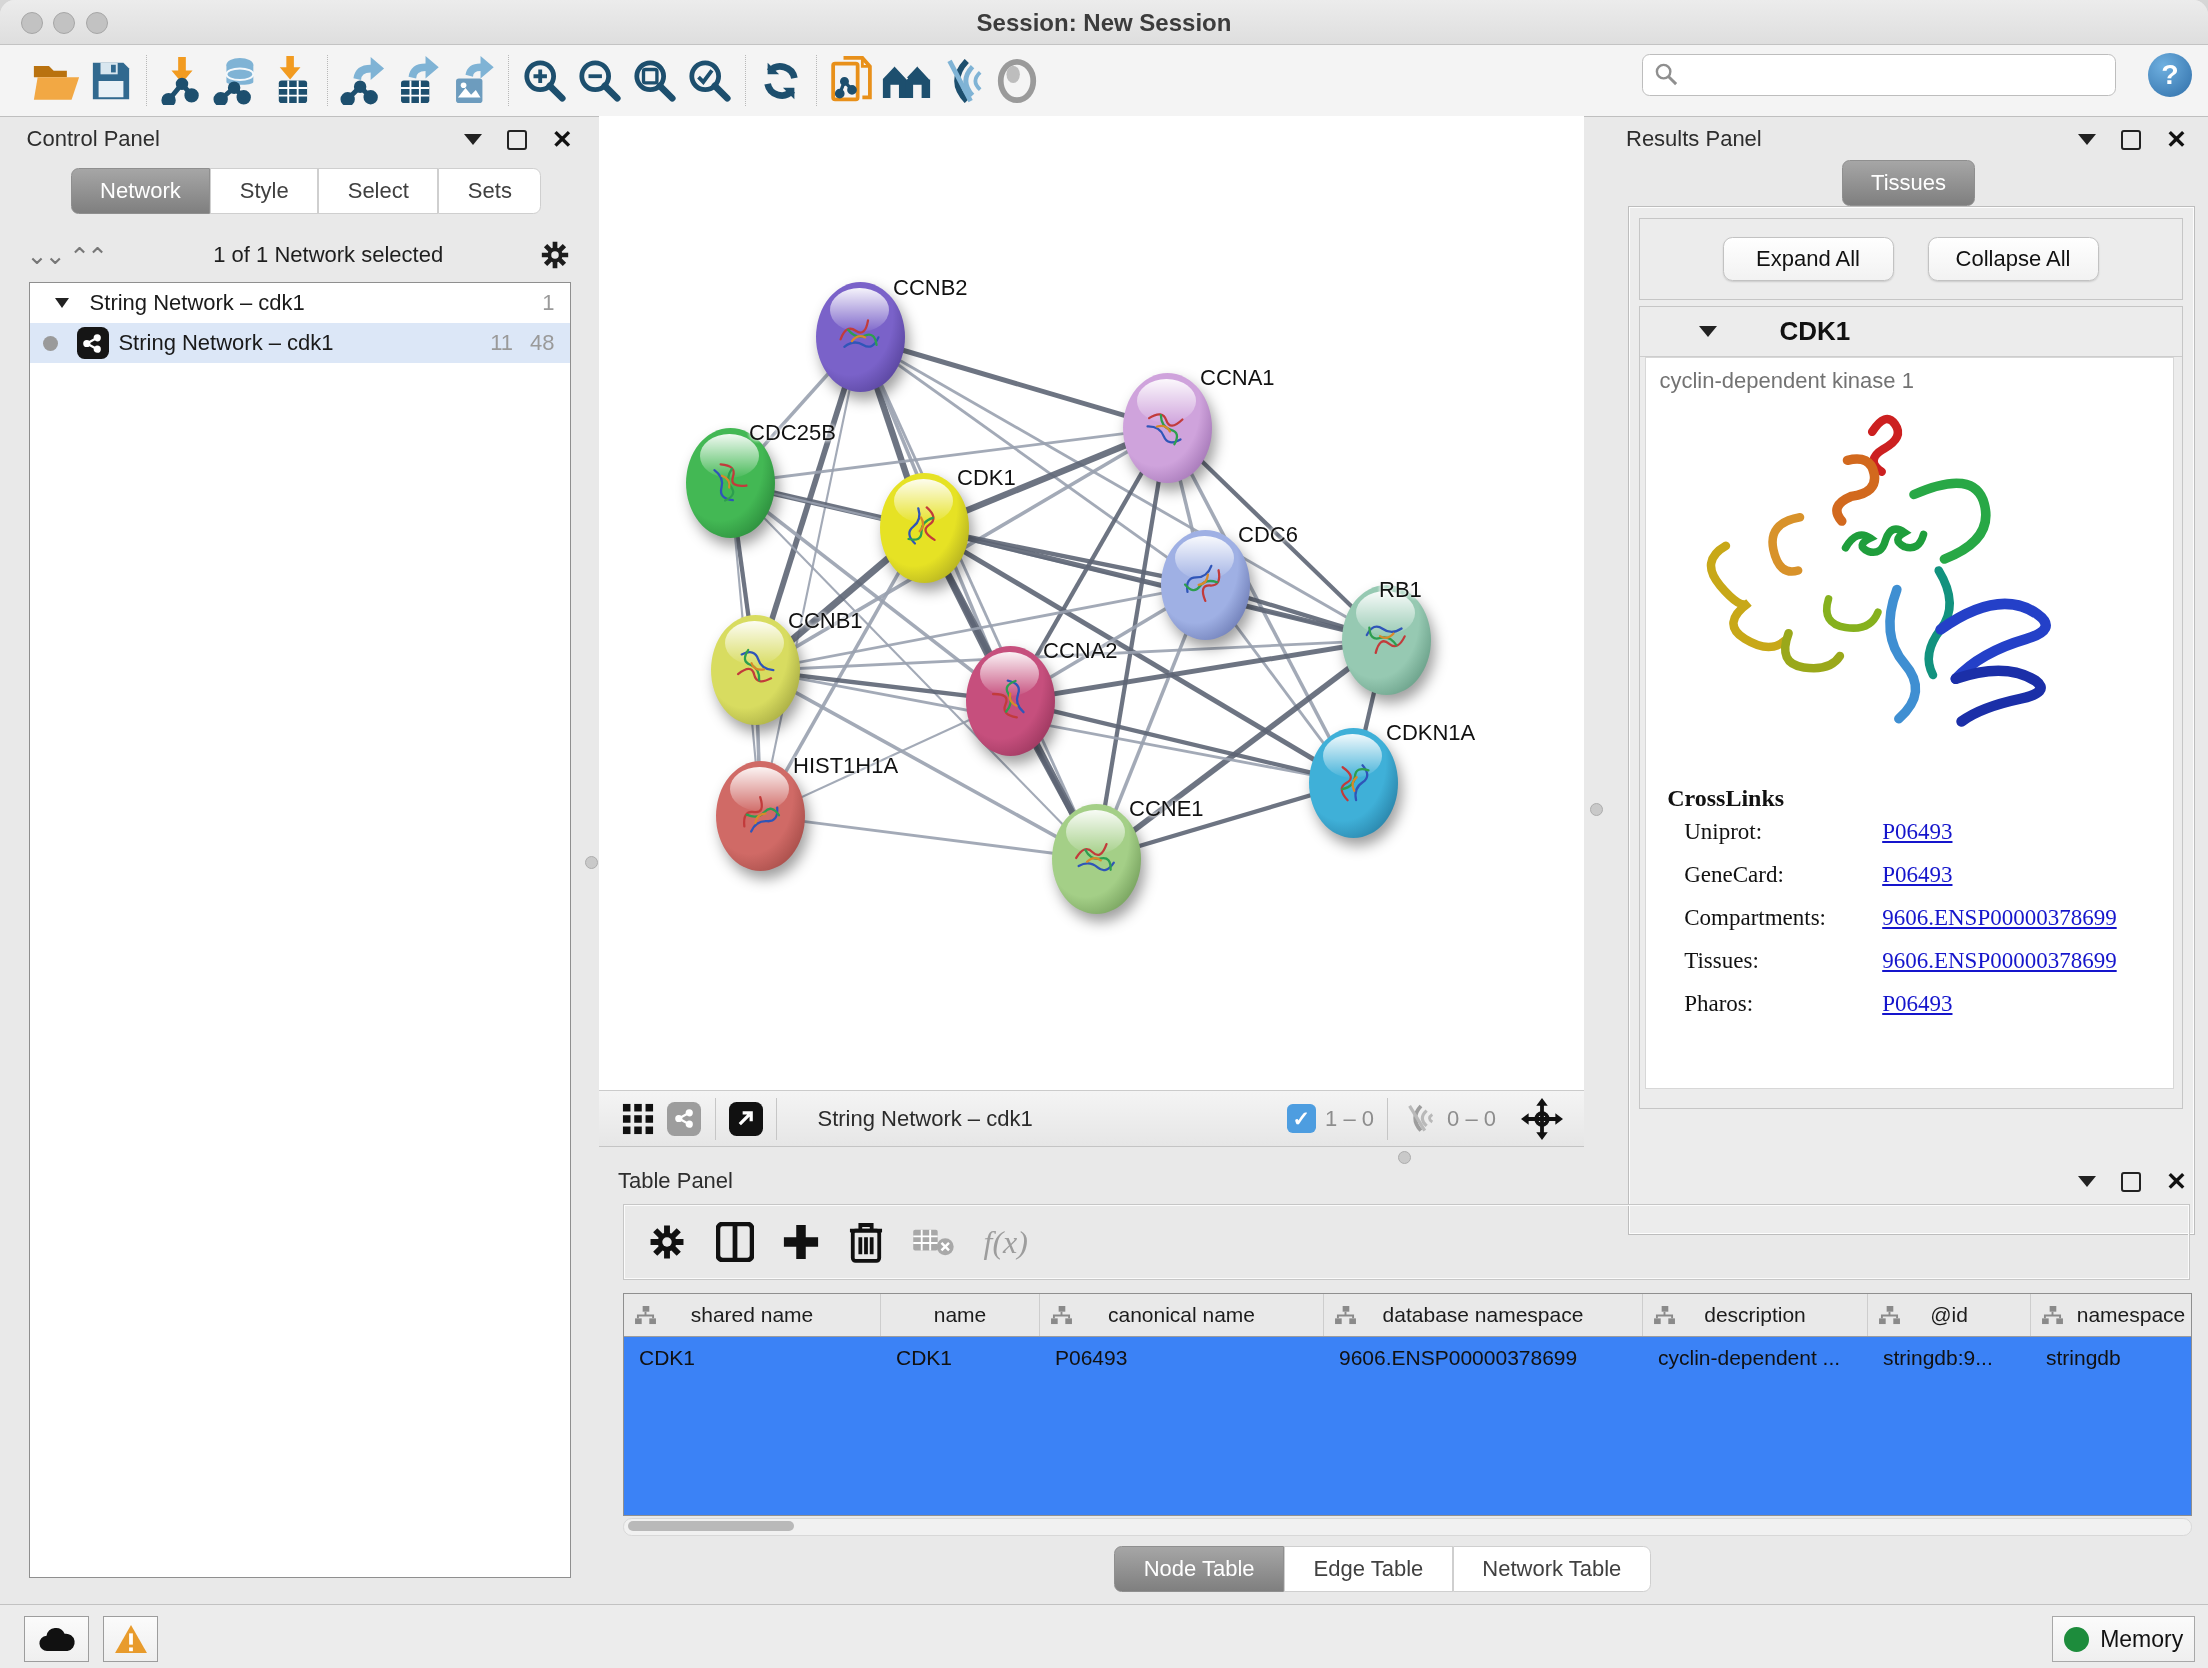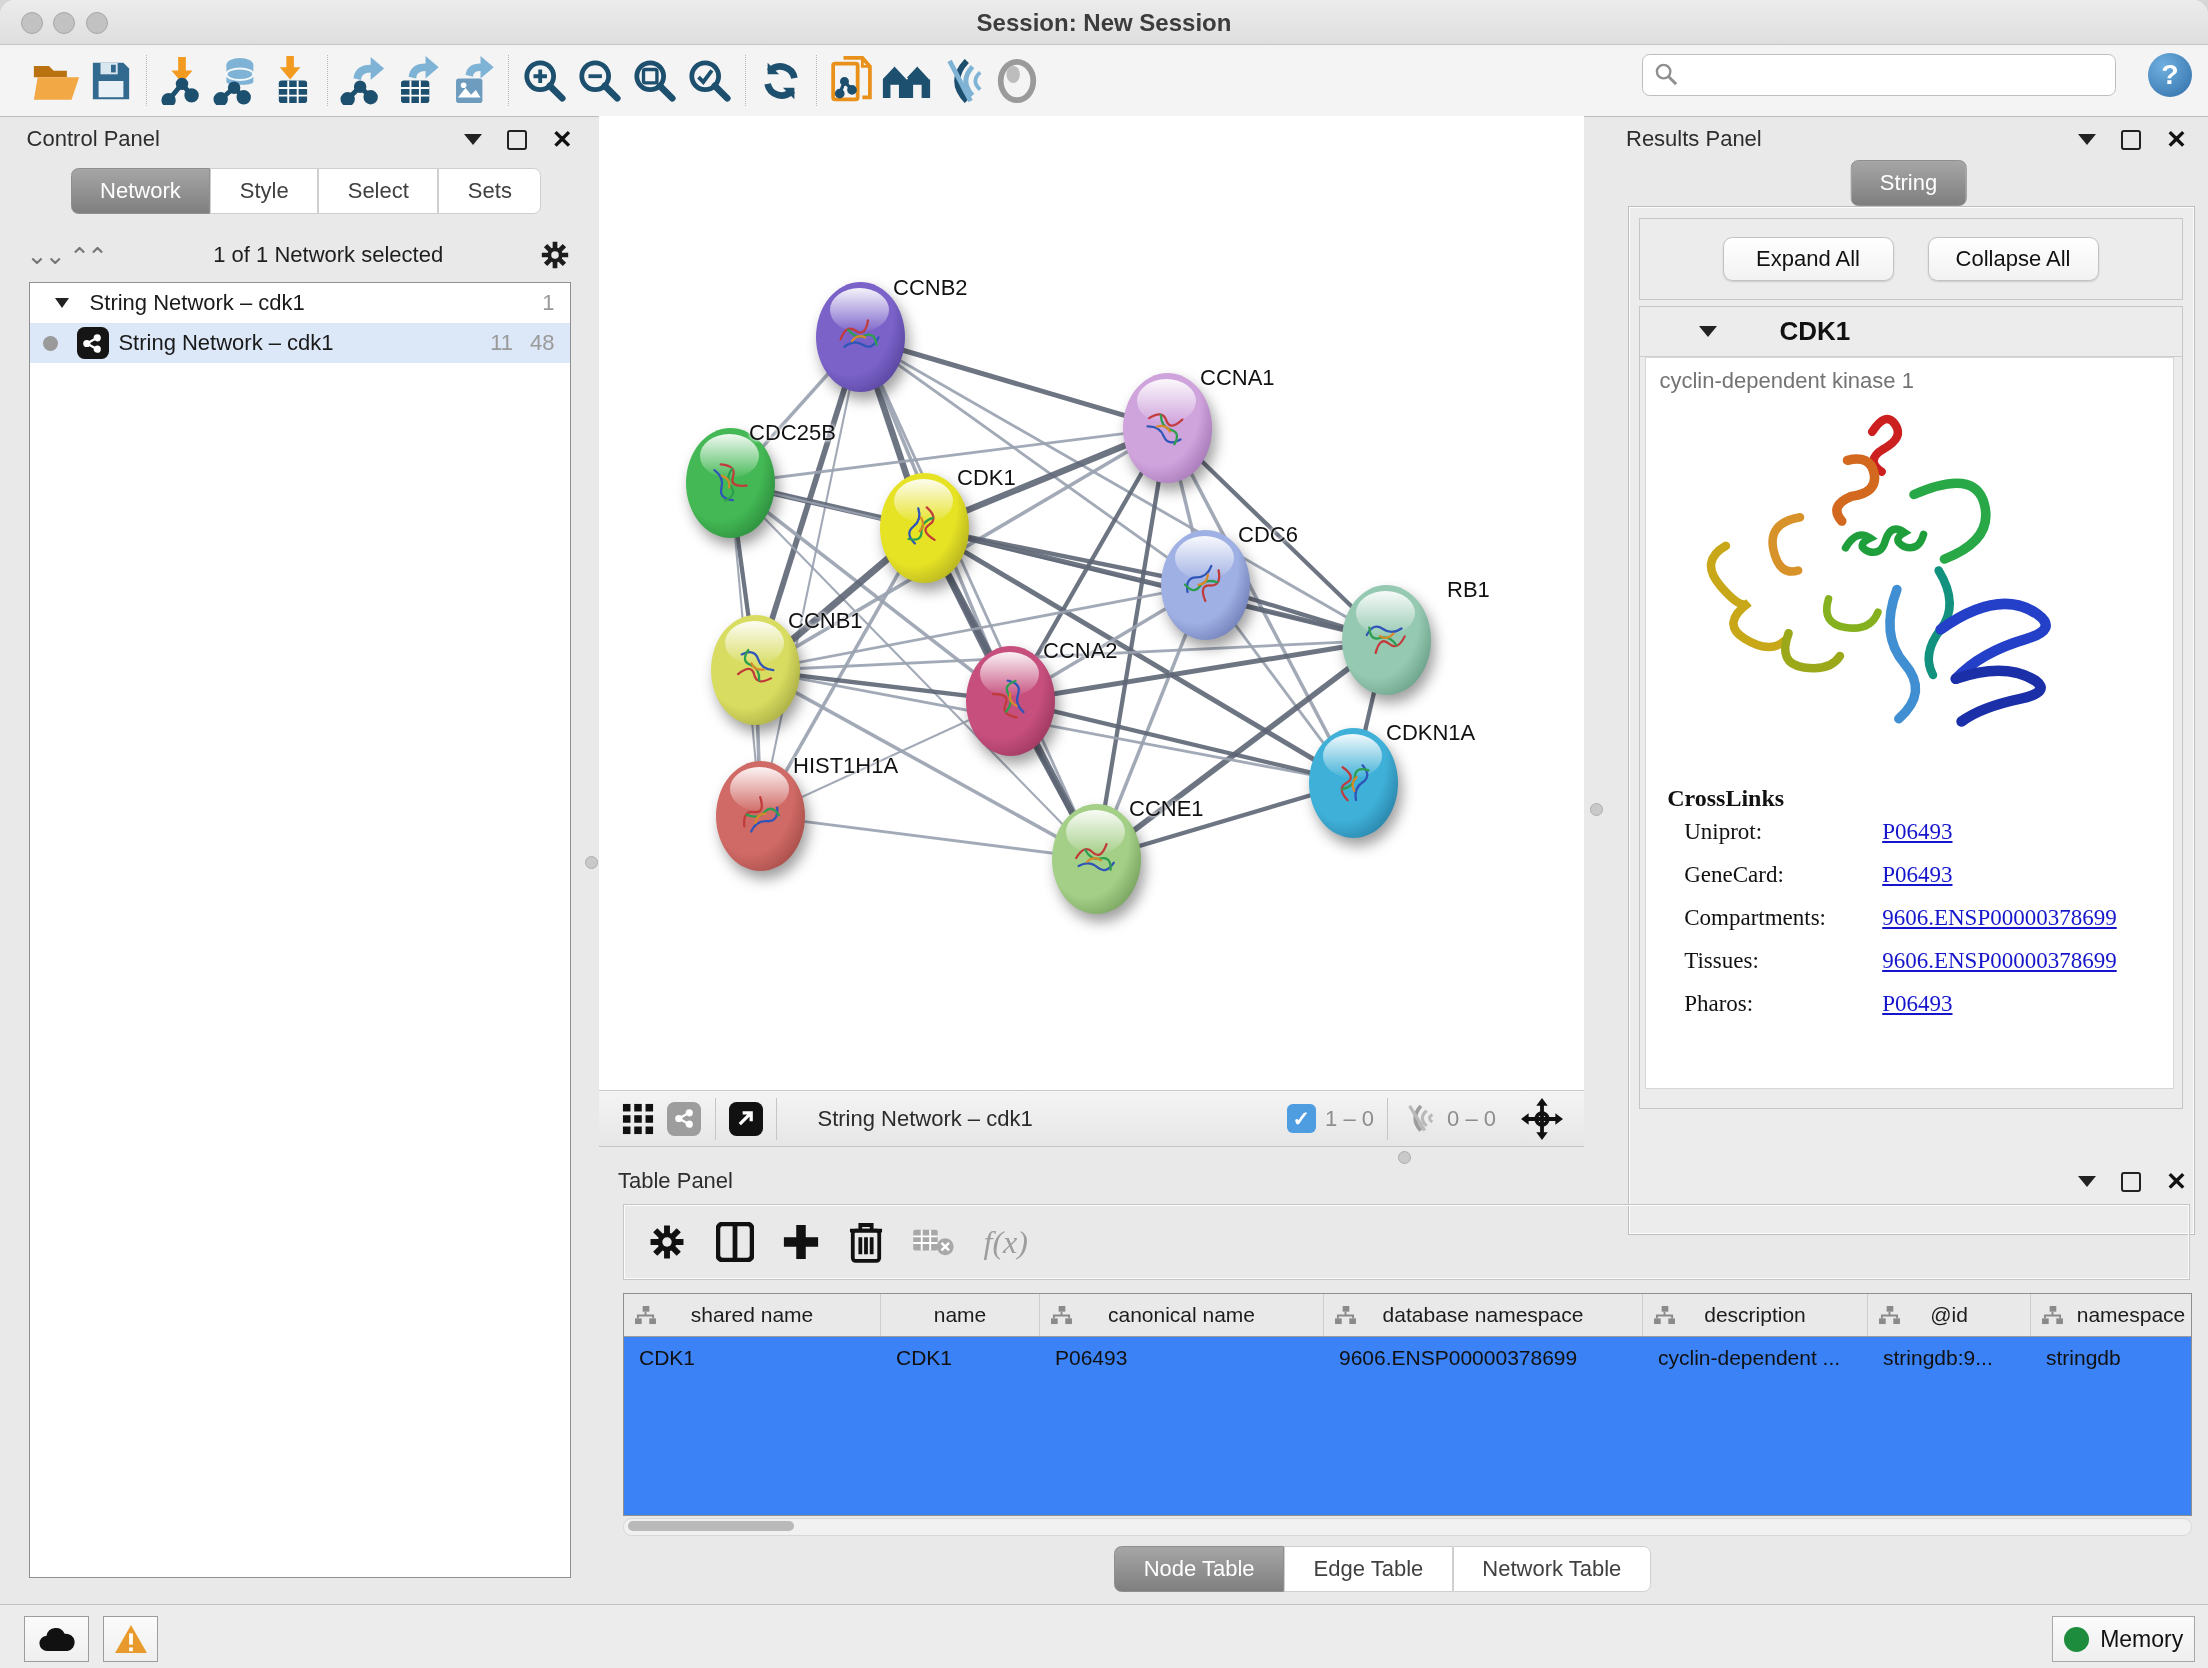--- a/index.html
+++ b/index.html
@@ -429,21 +429,21 @@
           <div class="node" style="left: 743px; top: 469px; background: radial-gradient(at 38% 30%, rgb(150, 201, 178) 20%, rgb(150, 201, 178) 55%, rgb(73, 129, 106) 100%);">
             <svg width="53" height="53" viewBox="0 0 56 56" style="transform:rotate(185deg)">
               <g fill="none" stroke-width="2.4" stroke-linecap="round">
                 <path d="M8 32 q6 -16 16 -9 t13 -11" stroke="#c23b3b"></path>
                 <path d="M12 40 q10 -8 20 -2 t16 -8" stroke="#2f55b8"></path>
                 <path d="M16 22 q8 10 18 6 t12 10" stroke="#2d9e4f"></path>
                 <path d="M20 34 q6 -8 14 -4" stroke="#d8892a"></path>
               </g>
             </svg>
           </div>
-          <div class="node-label" style="left: 848px; top: 461px; text-align: right;">RB1</div>
+          <div class="node-label" style="left: 780px; top: 461px; text-align: right;">RB1</div>
           <div class="node" style="left: 112px; top: 499px; background: radial-gradient(at 38% 30%, rgb(216, 220, 96) 20%, rgb(216, 220, 96) 55%, rgb(133, 137, 47) 100%);">
             <svg width="53" height="53" viewBox="0 0 56 56" style="transform:rotate(222deg)">
               <g fill="none" stroke-width="2.4" stroke-linecap="round">
                 <path d="M8 32 q6 -16 16 -9 t13 -11" stroke="#c23b3b"></path>
                 <path d="M12 40 q10 -8 20 -2 t16 -8" stroke="#2f55b8"></path>
                 <path d="M16 22 q8 10 18 6 t12 10" stroke="#2d9e4f"></path>
                 <path d="M20 34 q6 -8 14 -4" stroke="#d8892a"></path>
               </g>
             </svg>
           </div>
@@ -547,21 +547,21 @@
   </div>
 
   <div class="results">
     <div class="panel-title" style="position:absolute;left:17px;top:3.8px">Results Panel</div>
     <div class="panel-ctrls" style="right:21px;top:7.6px">
       <div class="tri-down"></div>
       <div class="sq"></div>
       <div class="xx">✕</div>
     </div>
     <div class="rp-tab">
-        <div class="tab sel">String</div>
+        <div class="tab sel">Tissues</div>
       </div>
     <div class="groupbox">
       <div class="btnbox">
         <div class="push-btn">Expand All</div>
         <div class="push-btn">Collapse All</div>
       </div>
       <div class="entrybox">
         <div class="entry-head">
           <div class="tri-down"></div>
           <span class="entry-name">CDK1</span>

